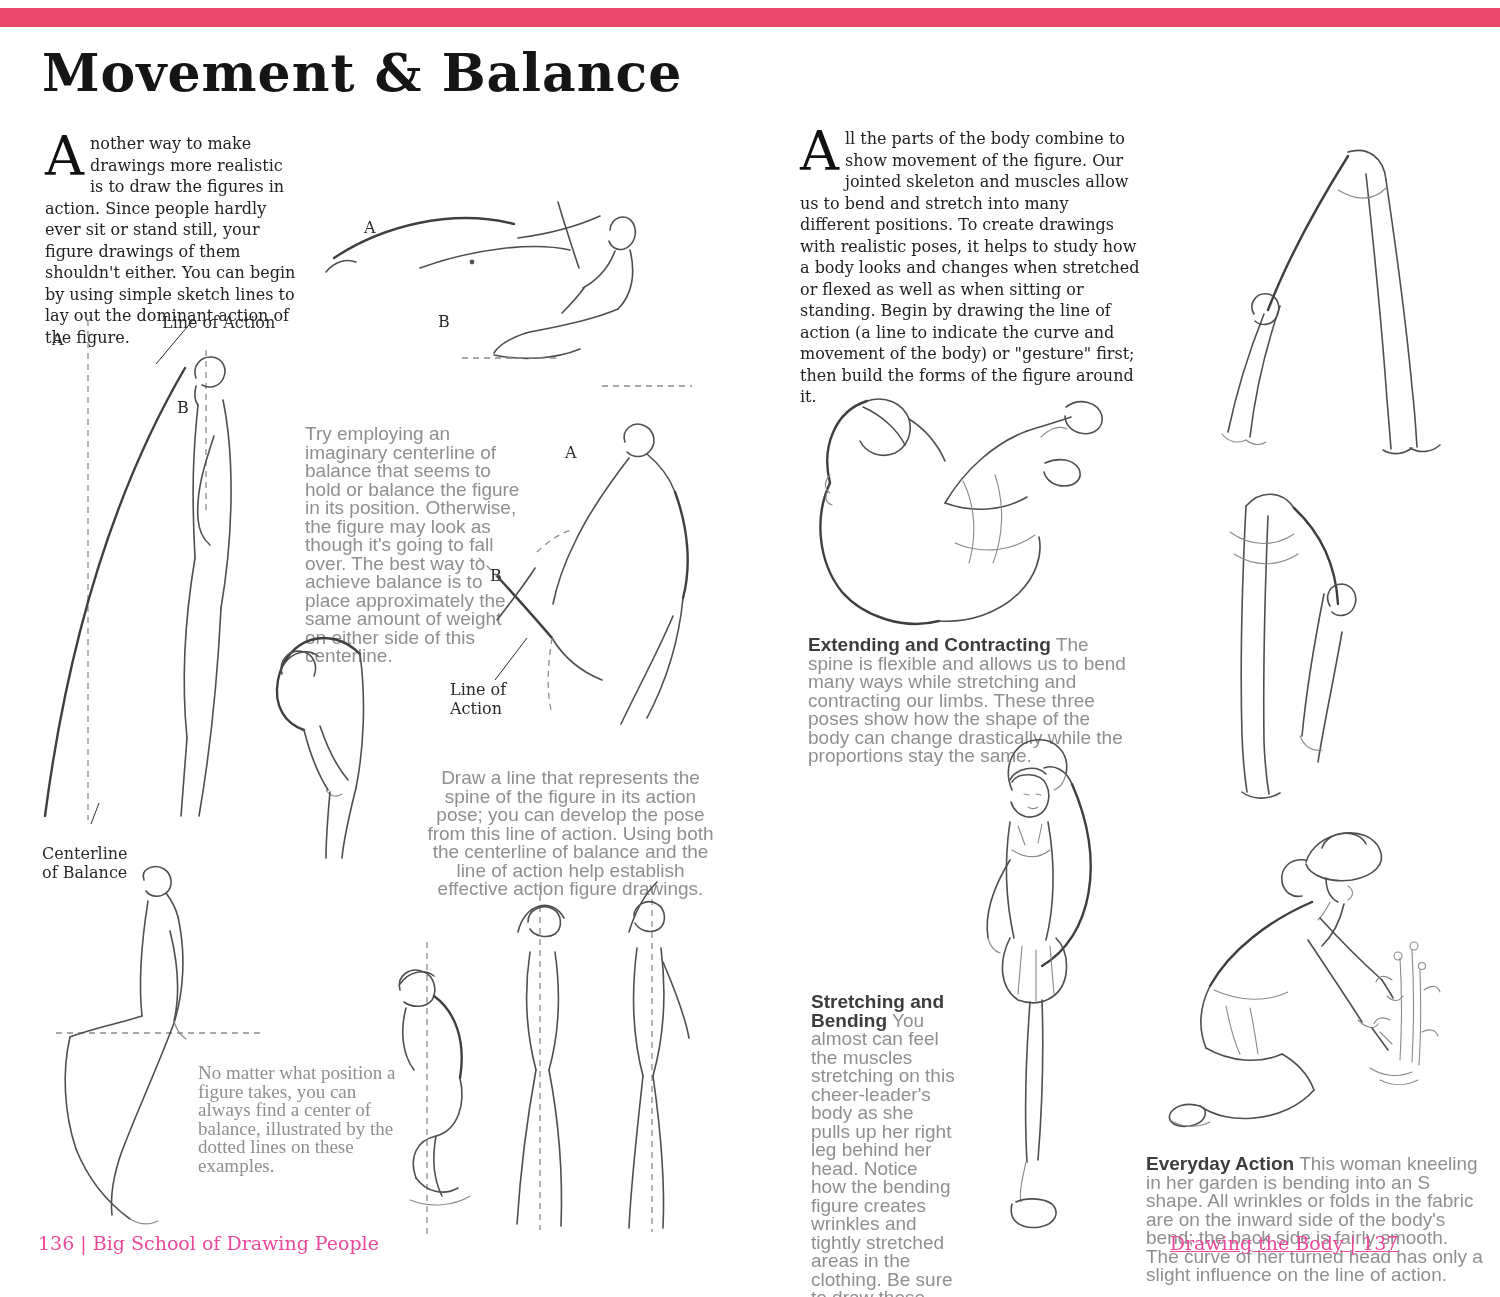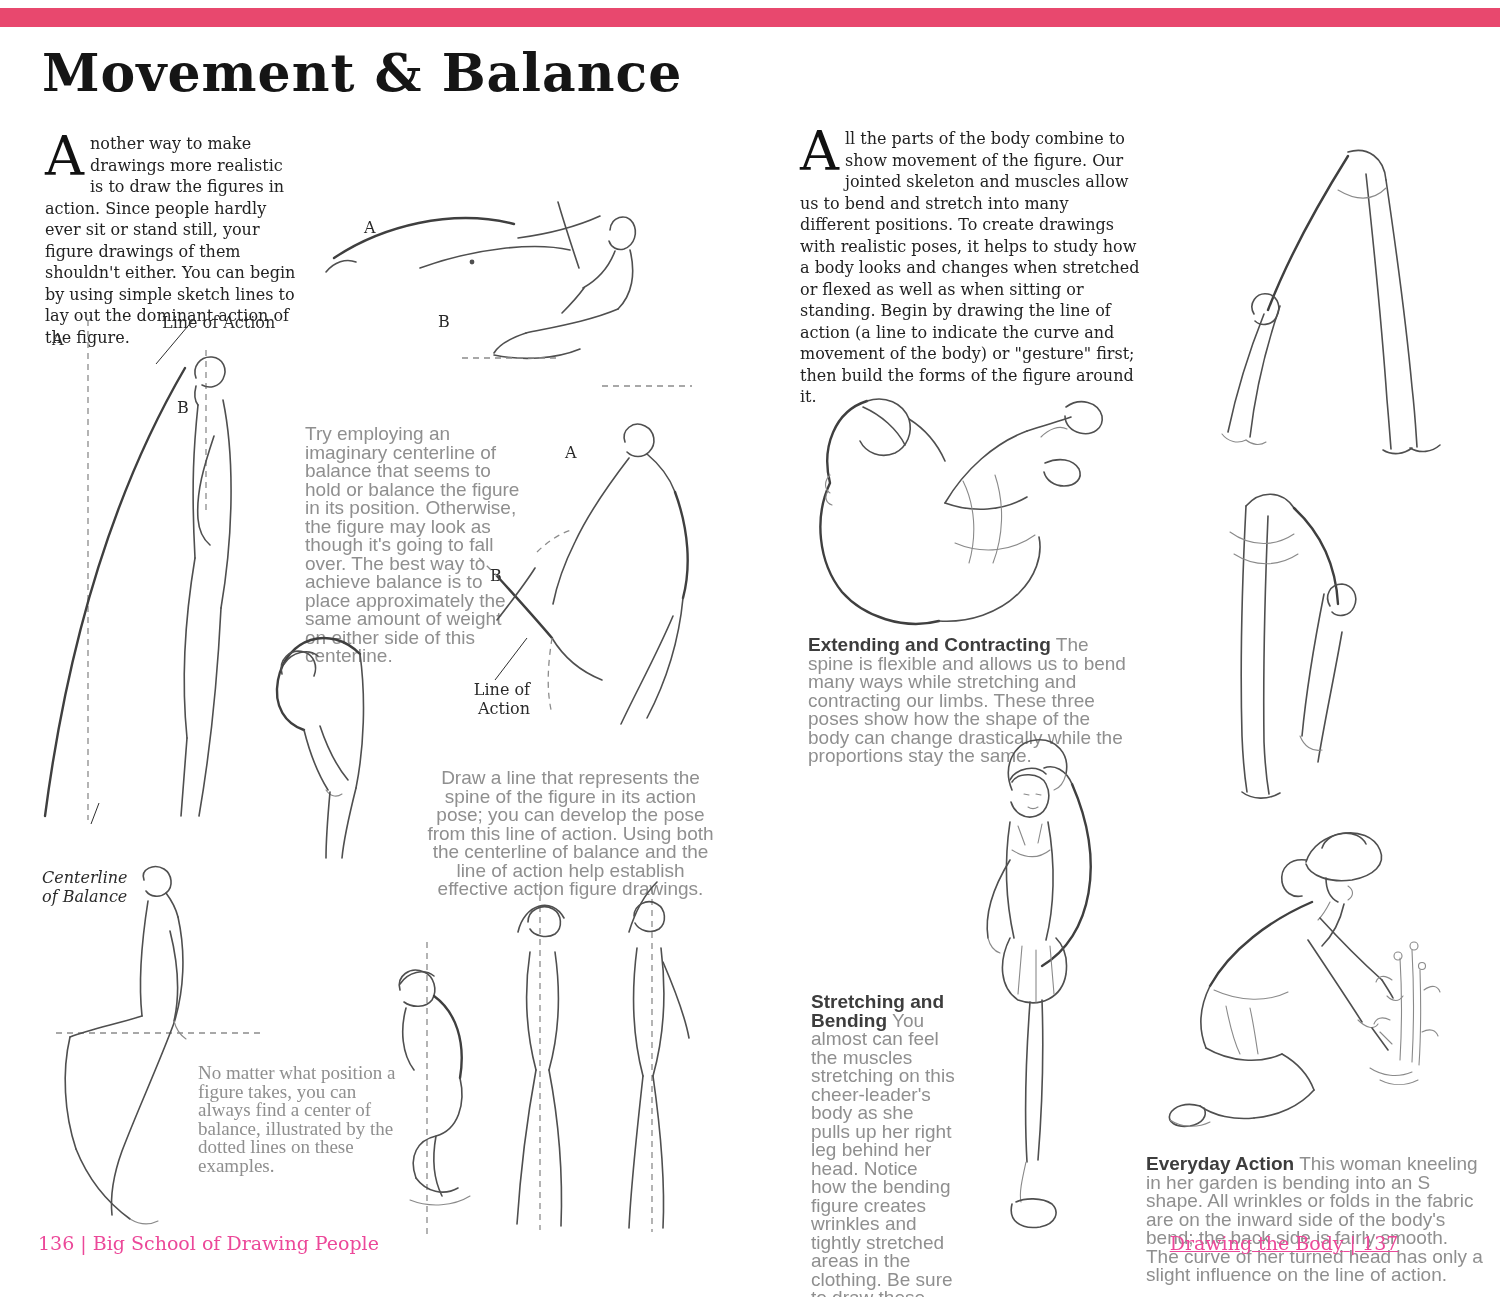--- a/index.html
+++ b/index.html
@@ -9,21 +9,21 @@
   .title{position:absolute;left:42px;top:42px;margin:0;font-family:"DejaVu Serif",serif;
          font-weight:700;font-size:52px;letter-spacing:1px;color:#151515;}
   .intro{position:absolute;margin:0;font-family:"DejaVu Serif",serif;
          font-size:16px;line-height:21.5px;color:#222;text-align:left;}
   .dropcap{float:left;font-size:54px;line-height:44px;padding:2px 6px 0 0;color:#111;}
   .caption{position:absolute;margin:8px;font-family:"Liberation Sans",sans-serif;
            font-size:19px;line-height:18.5px;color:#8f8f8f;}
   .caption .lead{color:#3d3d3d;font-weight:700;margin-right:5px;}
   .fig-label{position:absolute;font-family:"DejaVu Serif",serif;font-size:16px;color:#2a2a2a;}
   .multiline{white-space:pre-line;}
-  .center{text-align:right;}
+  .center{text-align:left;}
   .footer{position:absolute;font-family:"DejaVu Serif",serif;font-size:19px;color:#ec4899;}
   svg{position:absolute;overflow:visible;}
   .sk{stroke:#4f4f4f;stroke-width:1.6;fill:none;stroke-linecap:round;stroke-linejoin:round;}
   .sk2{stroke:#3f3f3f;stroke-width:2.4;fill:none;stroke-linecap:round;stroke-linejoin:round;}
   .skl{stroke:#8a8a8a;stroke-width:1.1;fill:none;stroke-linecap:round;stroke-linejoin:round;}
   .dash{stroke:#8c8c8c;stroke-width:1.3;fill:none;stroke-dasharray:6 5;stroke-linecap:butt;}
   .ptr{stroke:#2e2e2e;stroke-width:1;fill:none;}
 </style>
 </head>
 <body>
@@ -36,21 +36,21 @@
 
   <p class="intro" style="left:45px;top:133px;width:252px;"><span class="dropcap">A</span><span>nother way to make drawings more realistic is to draw the figures in action. Since people hardly ever sit or stand still, your figure drawings of them shouldn't either. You can begin by using simple sketch lines to lay out the dominant action of the figure.</span></p>
 
   <p class="intro" style="left:800px;top:128px;width:342px;"><span class="dropcap">A</span><span>ll the parts of the body combine to show movement of the figure. Our jointed skeleton and muscles allow us to bend and stretch into many different positions. To create drawings with realistic poses, it helps to study how a body looks and changes when stretched or flexed as well as when sitting or standing. Begin by drawing the line of action (a line to indicate the curve and movement of the body) or "gesture" first; then build the forms of the figure around it.</span></p>
 
   <div class="fig-label" style="left:364px;top:218px;">A</div>
   <div class="fig-label" style="left:438px;top:312px;">B</div>
   <div class="fig-label" style="left:52px;top:330px;">A</div>
   <div class="fig-label" style="left:162px;top:313px;">Line of Action</div>
   <div class="fig-label" style="left:177px;top:398px;">B</div>
-  <div class="fig-label multiline" style="left:42px;top:868px;font-style:italic;">Centerline
+  <div class="fig-label multiline" style="left:42px;top:844px;">Centerline
 of Balance</div>
   <div class="fig-label" style="left:565px;top:443px;">A</div>
   <div class="fig-label" style="left:490px;top:566px;">B</div>
   <div class="fig-label multiline center" style="left:450px;top:680px;width:80px;">Line of
 Action</div>
 
   <p class="caption" style="left:297px;top:417px;width:215px;">Try employing an imaginary centerline of balance that seems to hold or balance the figure in its position. Otherwise, the figure may look as though it's going to fall over. The best way to achieve balance is to place approximately the same amount of weight on either side of this centerline.</p>
   <p class="caption" style="left:415px;top:761px;width:295px;text-align:center;">Draw a line that represents the spine of the figure in its action pose; you can develop the pose from this line of action. Using both the centerline of balance and the line of action help establish effective action figure drawings.</p>
   <p class="caption" style="left:190px;top:1056px;width:200px;font-family:Liberation Serif, serif;">No matter what position a figure takes, you can always find a center of balance, illustrated by the dotted lines on these examples.</p>
 

